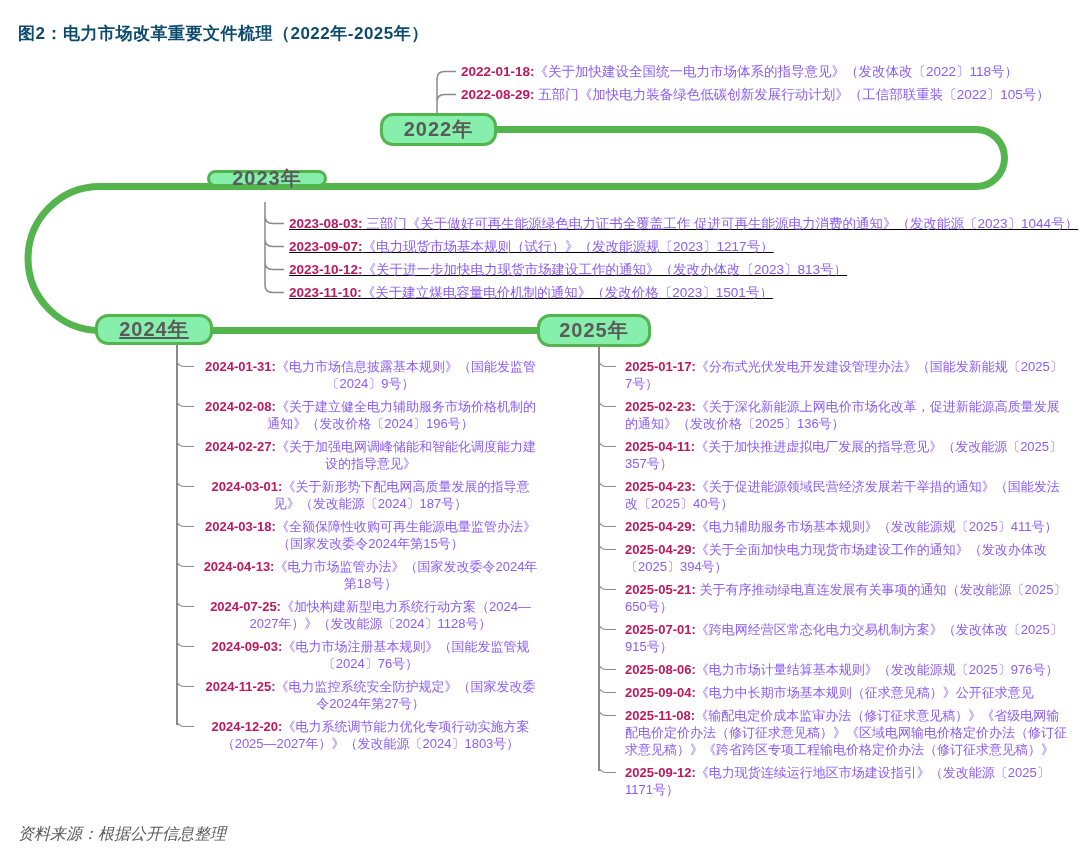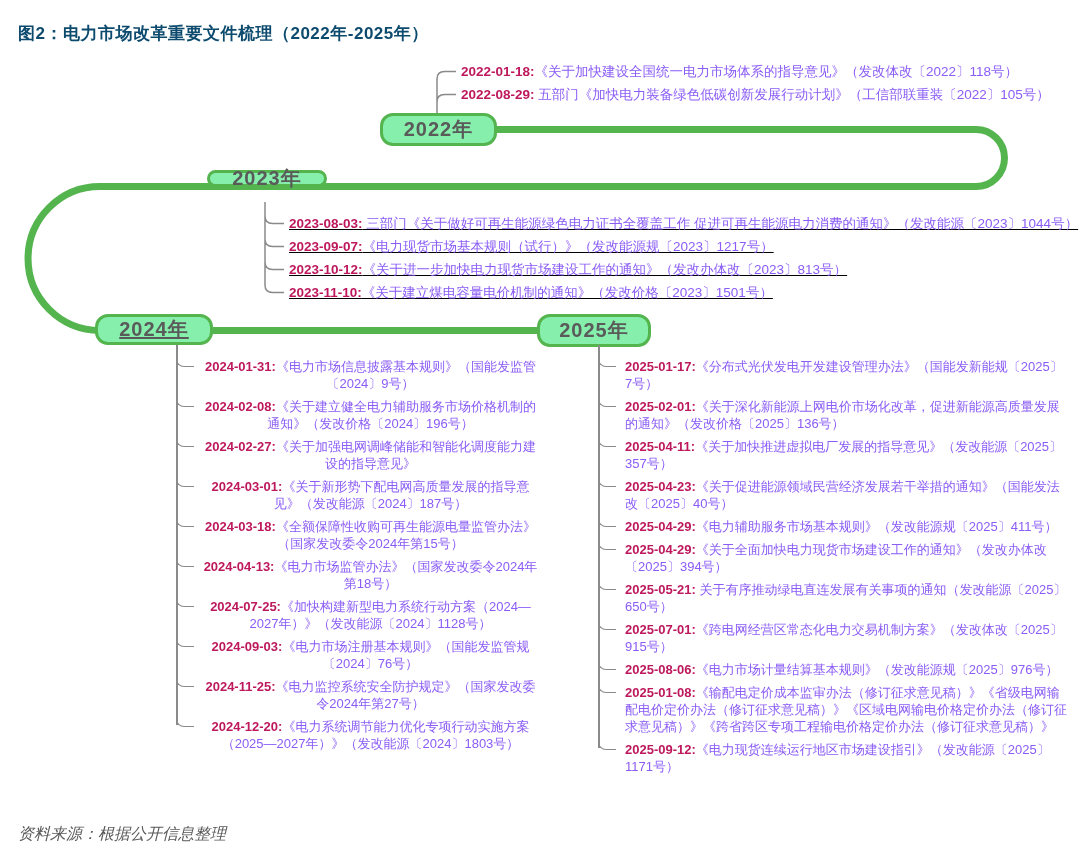--- a/index.html
+++ b/index.html
@@ -83,38 +83,39 @@
 
       <div class="doc-item"><span class="date">2024-11-25:</span><span class="txt">《电力监控系统安全防护规定》（国家发改委令2024年第27号）</span></div>
 
       <div class="doc-item"><span class="date">2024-12-20:</span><span class="txt">《电力系统调节能力优化专项行动实施方案（2025—2027年）》（发改能源〔2024〕1803号）</span></div>
     </div>
 
   <div class="tree-list list-2025">
 
       <div class="doc-item"><span class="date">2025-01-17:</span><span class="txt">《分布式光伏发电开发建设管理办法》（国能发新能规〔2025〕7号）</span></div>
 
-      <div class="doc-item"><span class="date">2025-02-01:</span><span class="txt">《关于深化新能源上网电价市场化改革，促进新能源高质量发展的通知》（发改价格〔2025〕136号）</span></div>
+      <div class="doc-item"><span class="date">2025-02-23:</span><span class="txt">《关于深化新能源上网电价市场化改革，促进新能源高质量发展的通知》（发改价格〔2025〕136号）</span></div>
 
       <div class="doc-item"><span class="date">2025-04-11:</span><span class="txt">《关于加快推进虚拟电厂发展的指导意见》（发改能源〔2025〕357号）</span></div>
 
       <div class="doc-item"><span class="date">2025-04-23:</span><span class="txt">《关于促进能源领域民营经济发展若干举措的通知》（国能发法改〔2025〕40号）</span></div>
 
       <div class="doc-item"><span class="date">2025-04-29:</span><span class="txt">《电力辅助服务市场基本规则》（发改能源规〔2025〕411号）</span></div>
 
       <div class="doc-item"><span class="date">2025-04-29:</span><span class="txt">《关于全面加快电力现货市场建设工作的通知》（发改办体改〔2025〕394号）</span></div>
 
       <div class="doc-item"><span class="date">2025-05-21:</span><span class="txt"> 关于有序推动绿电直连发展有关事项的通知（发改能源〔2025〕650号）</span></div>
 
       <div class="doc-item"><span class="date">2025-07-01:</span><span class="txt">《跨电网经营区常态化电力交易机制方案》（发改体改〔2025〕915号）</span></div>
 
       <div class="doc-item"><span class="date">2025-08-06:</span><span class="txt">《电力市场计量结算基本规则》（发改能源规〔2025〕976号）</span></div>
 
+      <div class="doc-item"><span class="date">2025-09-04:</span><span class="txt">《电力中长期市场基本规则（征求意见稿）》公开征求意见</span></div>
 
-      <div class="doc-item"><span class="date">2025-01-08:</span><span class="txt">《输配电定价成本监审办法（修订征求意见稿）》《省级电网输配电价定价办法（修订征求意见稿）》《区域电网输电价格定价办法（修订征求意见稿）》《跨省跨区专项工程输电价格定价办法（修订征求意见稿）》</span></div>
+      <div class="doc-item"><span class="date">2025-11-08:</span><span class="txt">《输配电定价成本监审办法（修订征求意见稿）》《省级电网输配电价定价办法（修订征求意见稿）》《区域电网输电价格定价办法（修订征求意见稿）》《跨省跨区专项工程输电价格定价办法（修订征求意见稿）》</span></div>
 
       <div class="doc-item"><span class="date">2025-09-12:</span><span class="txt">《电力现货连续运行地区市场建设指引》（发改能源〔2025〕1171号）</span></div>
 
     </div>
 
   <div class="source-note">资料来源：根据公开信息整理</div>
 
 </div>
 
 </body></html>

